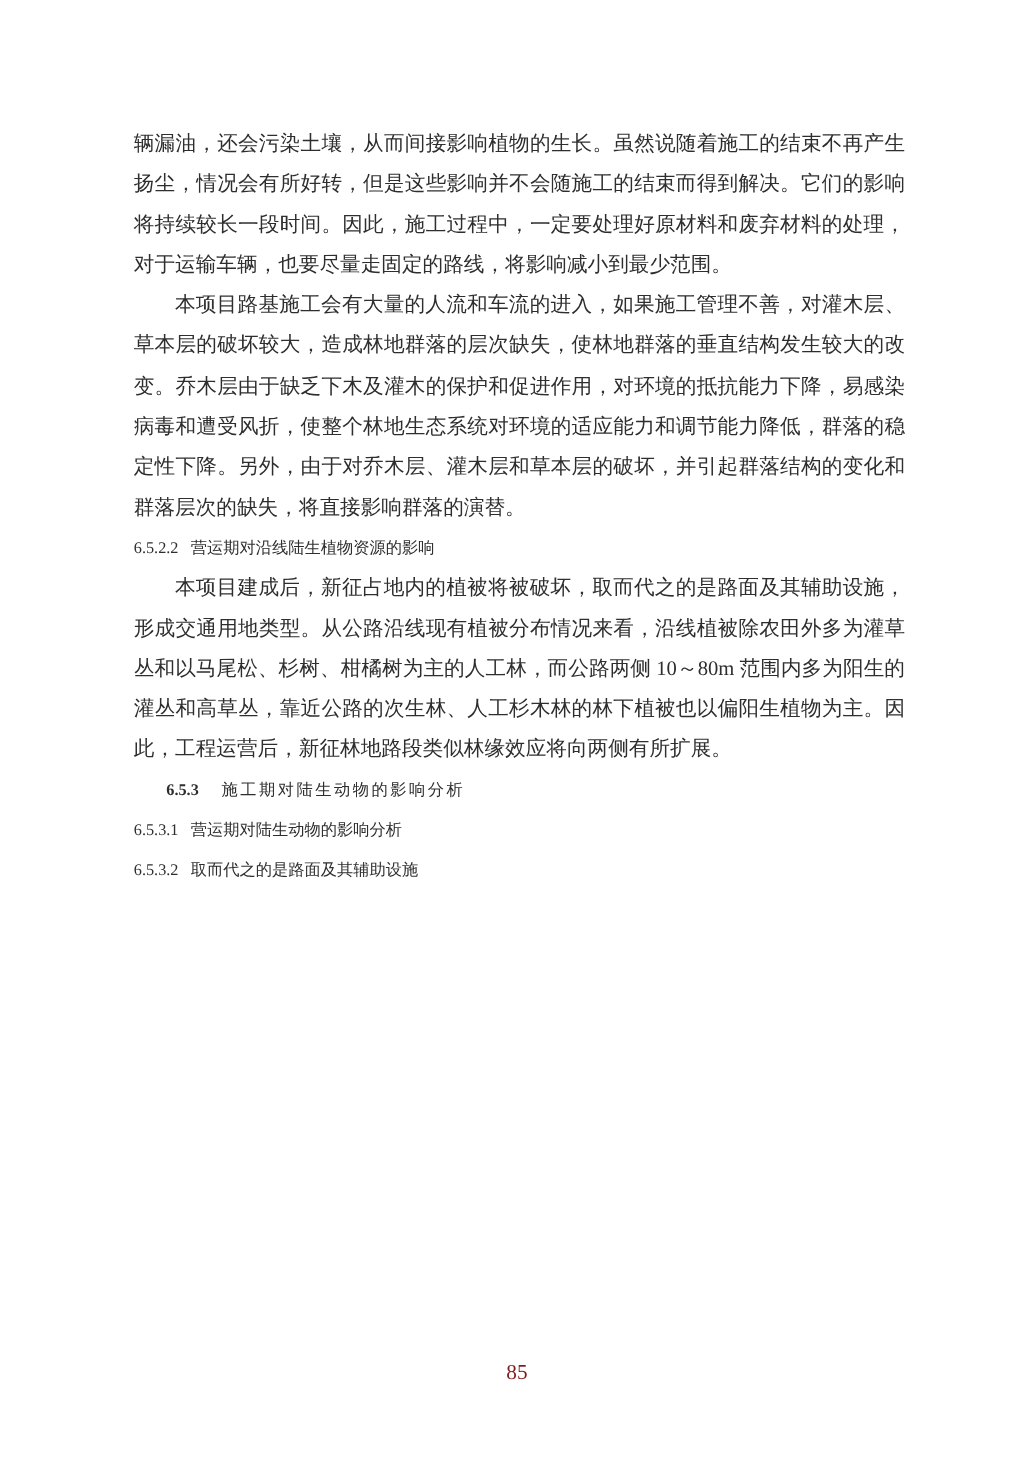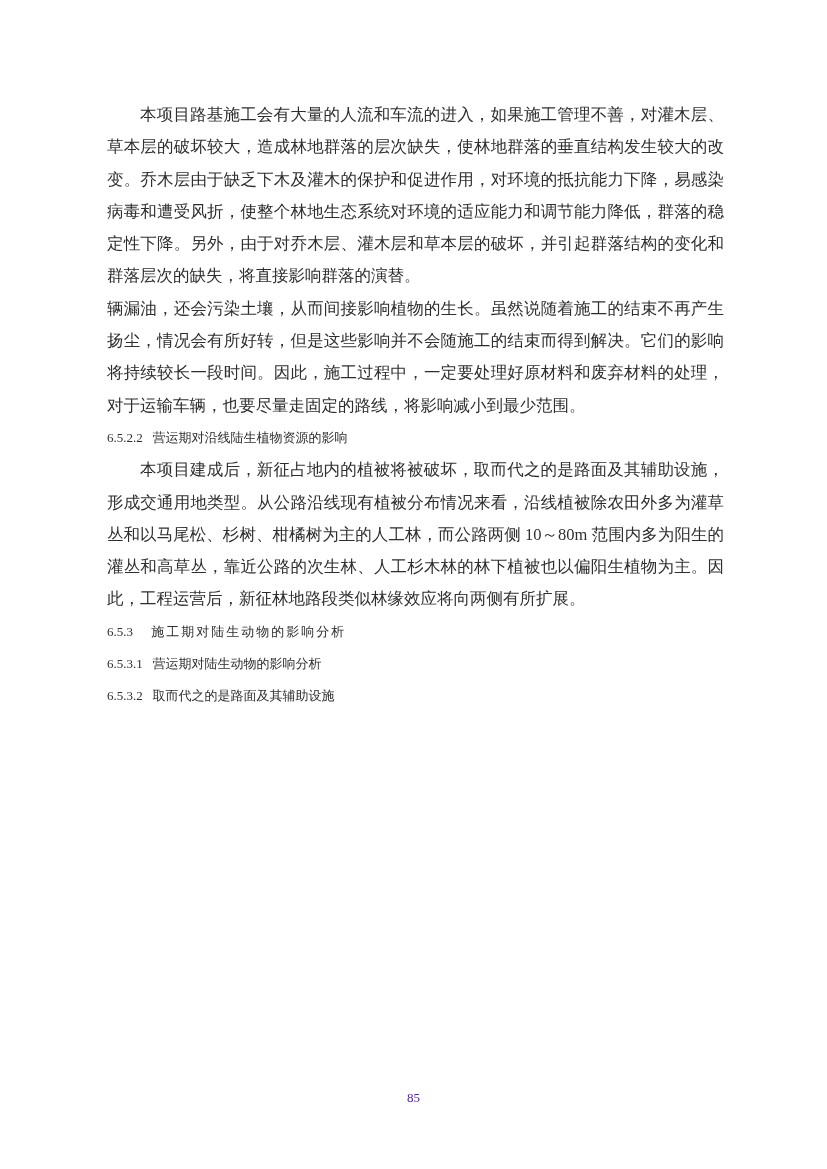--- a/index.html
+++ b/index.html
@@ -41,44 +41,45 @@
     white-space: nowrap;
   }
   .heading .hnum {
     display: inline-block;
   }
   .heading.h3 .hnum {
     margin-right: 0.75em;
   }
   .heading.h2 .hnum {
     margin-right: 1.4em;
-    font-weight: 400;
+    font-weight: 700;
+    margin-left: 26px;
   }
   .heading.h2 .htitle {
     letter-spacing: 2px;
     font-weight: 500;
   }
   .page-number {
     position: absolute;
     top: 1090px;
     left: 0;
     width: 100%;
     text-align: center;
-    font-size: 13px;
+    font-size: 17px;
     line-height: 16px;
-    color: #4c1d95;
+    color: #7f1d1d;
   }
 </style>
 </head>
 <body>
 
 <div class="page">
   <div class="content" id="content">
+      <p class="para">辆漏油，还会污染土壤，从而间接影响植物的生长。虽然说随着施工的结束不再产生扬尘，情况会有所好转，但是这些影响并不会随施工的结束而得到解决。它们的影响将持续较长一段时间。因此，施工过程中，一定要处理好原材料和废弃材料的处理，对于运输车辆，也要尽量走固定的路线，将影响减小到最少范围。</p>
       <p class="para indent">本项目路基施工会有大量的人流和车流的进入，如果施工管理不善，对灌木层、草本层的破坏较大，造成林地群落的层次缺失，使林地群落的垂直结构发生较大的改变。乔木层由于缺乏下木及灌木的保护和促进作用，对环境的抵抗能力下降，易感染病毒和遭受风折，使整个林地生态系统对环境的适应能力和调节能力降低，群落的稳定性下降。另外，由于对乔木层、灌木层和草本层的破坏，并引起群落结构的变化和群落层次的缺失，将直接影响群落的演替。</p>
-      <p class="para">辆漏油，还会污染土壤，从而间接影响植物的生长。虽然说随着施工的结束不再产生扬尘，情况会有所好转，但是这些影响并不会随施工的结束而得到解决。它们的影响将持续较长一段时间。因此，施工过程中，一定要处理好原材料和废弃材料的处理，对于运输车辆，也要尽量走固定的路线，将影响减小到最少范围。</p>
       <div class="heading h3"><span class="hnum">6.5.2.2</span><span class="htitle">营运期对沿线陆生植物资源的影响</span></div>
       <p class="para indent">本项目建成后，新征占地内的植被将被破坏，取而代之的是路面及其辅助设施，形成交通用地类型。从公路沿线现有植被分布情况来看，沿线植被除农田外多为灌草丛和以马尾松、杉树、柑橘树为主的人工林，而公路两侧 10～80m 范围内多为阳生的灌丛和高草丛，靠近公路的次生林、人工杉木林的林下植被也以偏阳生植物为主。因此，工程运营后，新征林地路段类似林缘效应将向两侧有所扩展。</p>
       <div class="heading h2"><span class="hnum">6.5.3</span><span class="htitle">施工期对陆生动物的影响分析</span></div>
       <div class="heading h3"><span class="hnum">6.5.3.1</span><span class="htitle">营运期对陆生动物的影响分析</span></div>
       <div class="heading h3"><span class="hnum">6.5.3.2</span><span class="htitle">取而代之的是路面及其辅助设施</span></div>
     </div>
   <div class="page-number">85</div>
 </div>
 
 </body></html>

